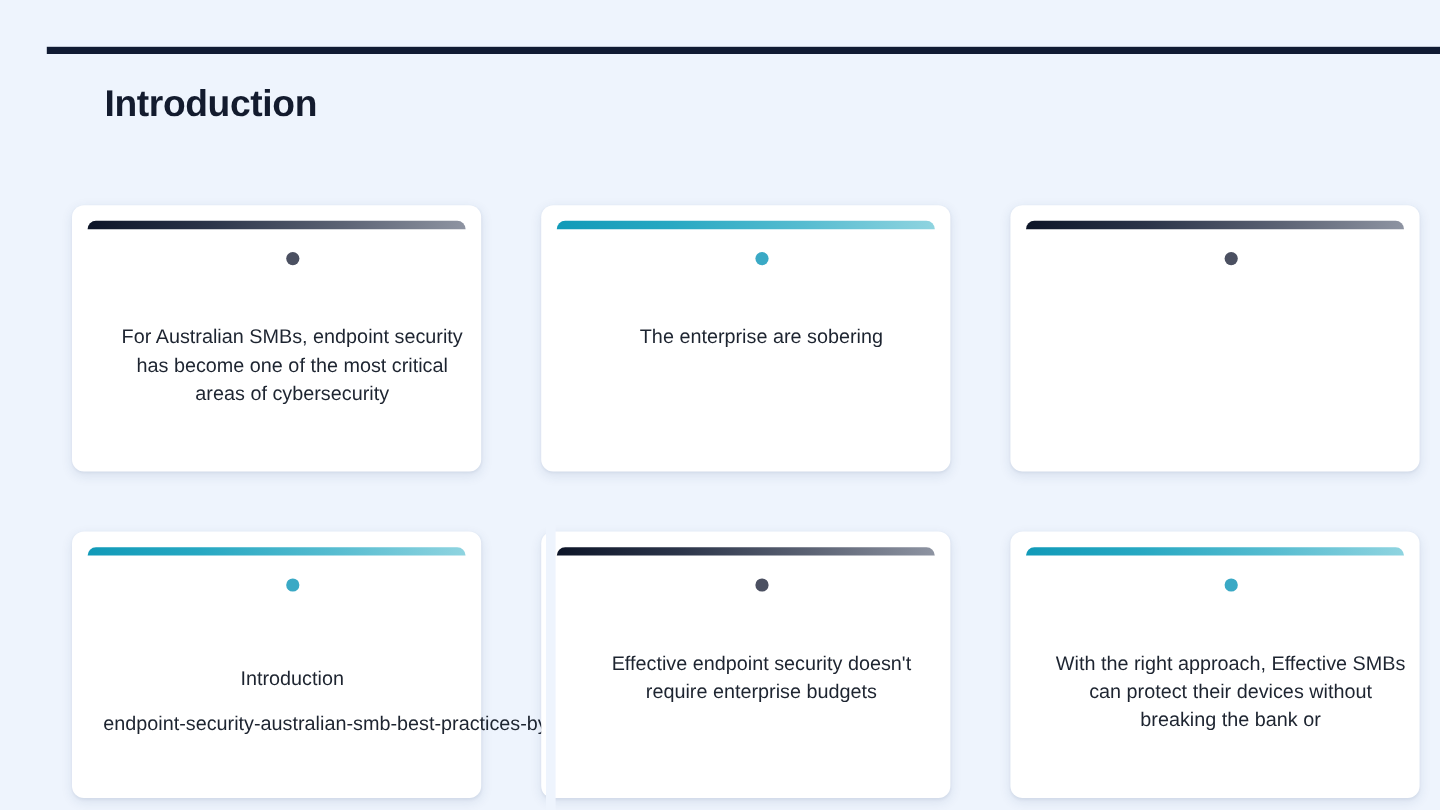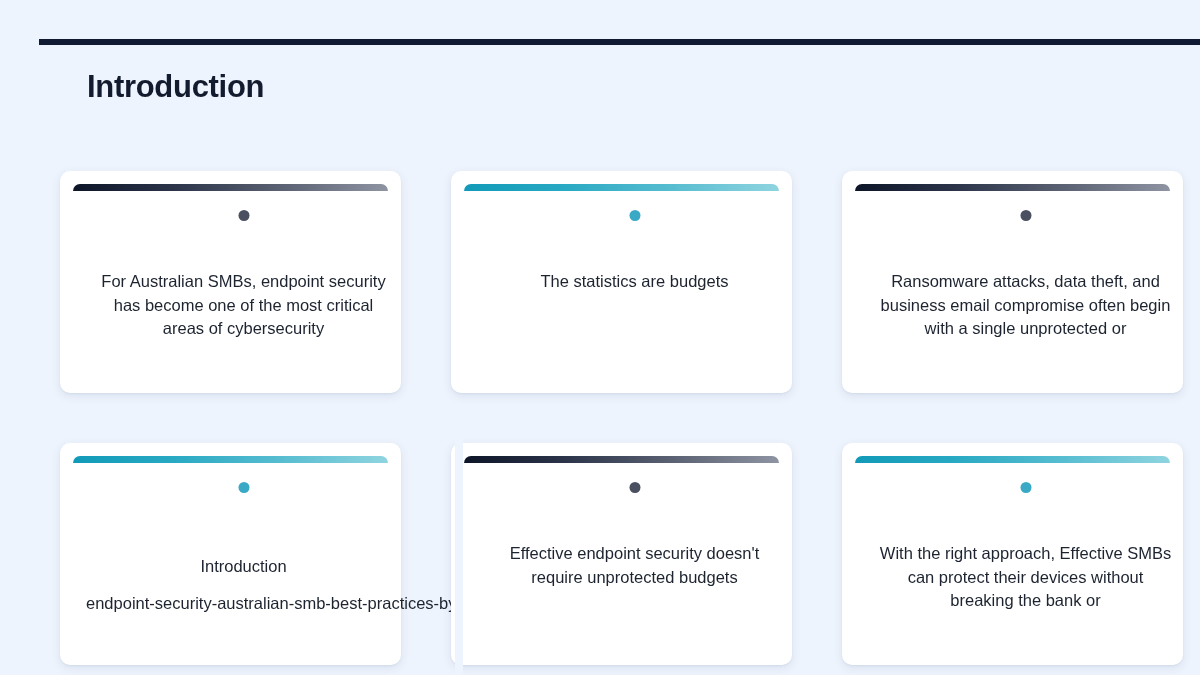--- a/index.html
+++ b/index.html
@@ -131,42 +131,41 @@
 
   <div class="card">
     <div class="card-strip dark"></div>
     <div class="card-dot dark"></div>
     <div class="card-text">For Australian SMBs, endpoint security has become one of the most critical areas of cybersecurity</div>
   </div>
 
   <div class="card">
     <div class="card-strip teal"></div>
     <div class="card-dot teal"></div>
-    <div class="card-text">The statistics are budgets</div>
+    <div class="card-text">The enterprise are sobering</div>
   </div>
 
   <div class="card">
     <div class="card-strip dark"></div>
     <div class="card-dot dark"></div>
-    <div class="card-text">Ransomware attacks, data theft, and business email compromise often begin with a single unprotected or</div>
   </div>
 
   <div class="card">
     <div class="card-strip teal"></div>
     <div class="card-dot teal"></div>
     <div class="card-text overflow">
       <span class="line-a">Introduction</span>
       <span class="line-b">endpoint-security-australian-smb-best-practices-byod-security</span>
     </div>
   </div>
 
   <div class="card">
     <div class="card-strip dark"></div>
     <div class="card-dot dark"></div>
-    <div class="card-text">Effective endpoint security doesn't require unprotected budgets</div>
+    <div class="card-text">Effective endpoint security doesn't require enterprise budgets</div>
   </div>
 
   <div class="card">
     <div class="card-strip teal"></div>
     <div class="card-dot teal"></div>
     <div class="card-text">With the right approach, Effective SMBs can protect their devices without breaking the bank or</div>
   </div>
 
 </div>
 

